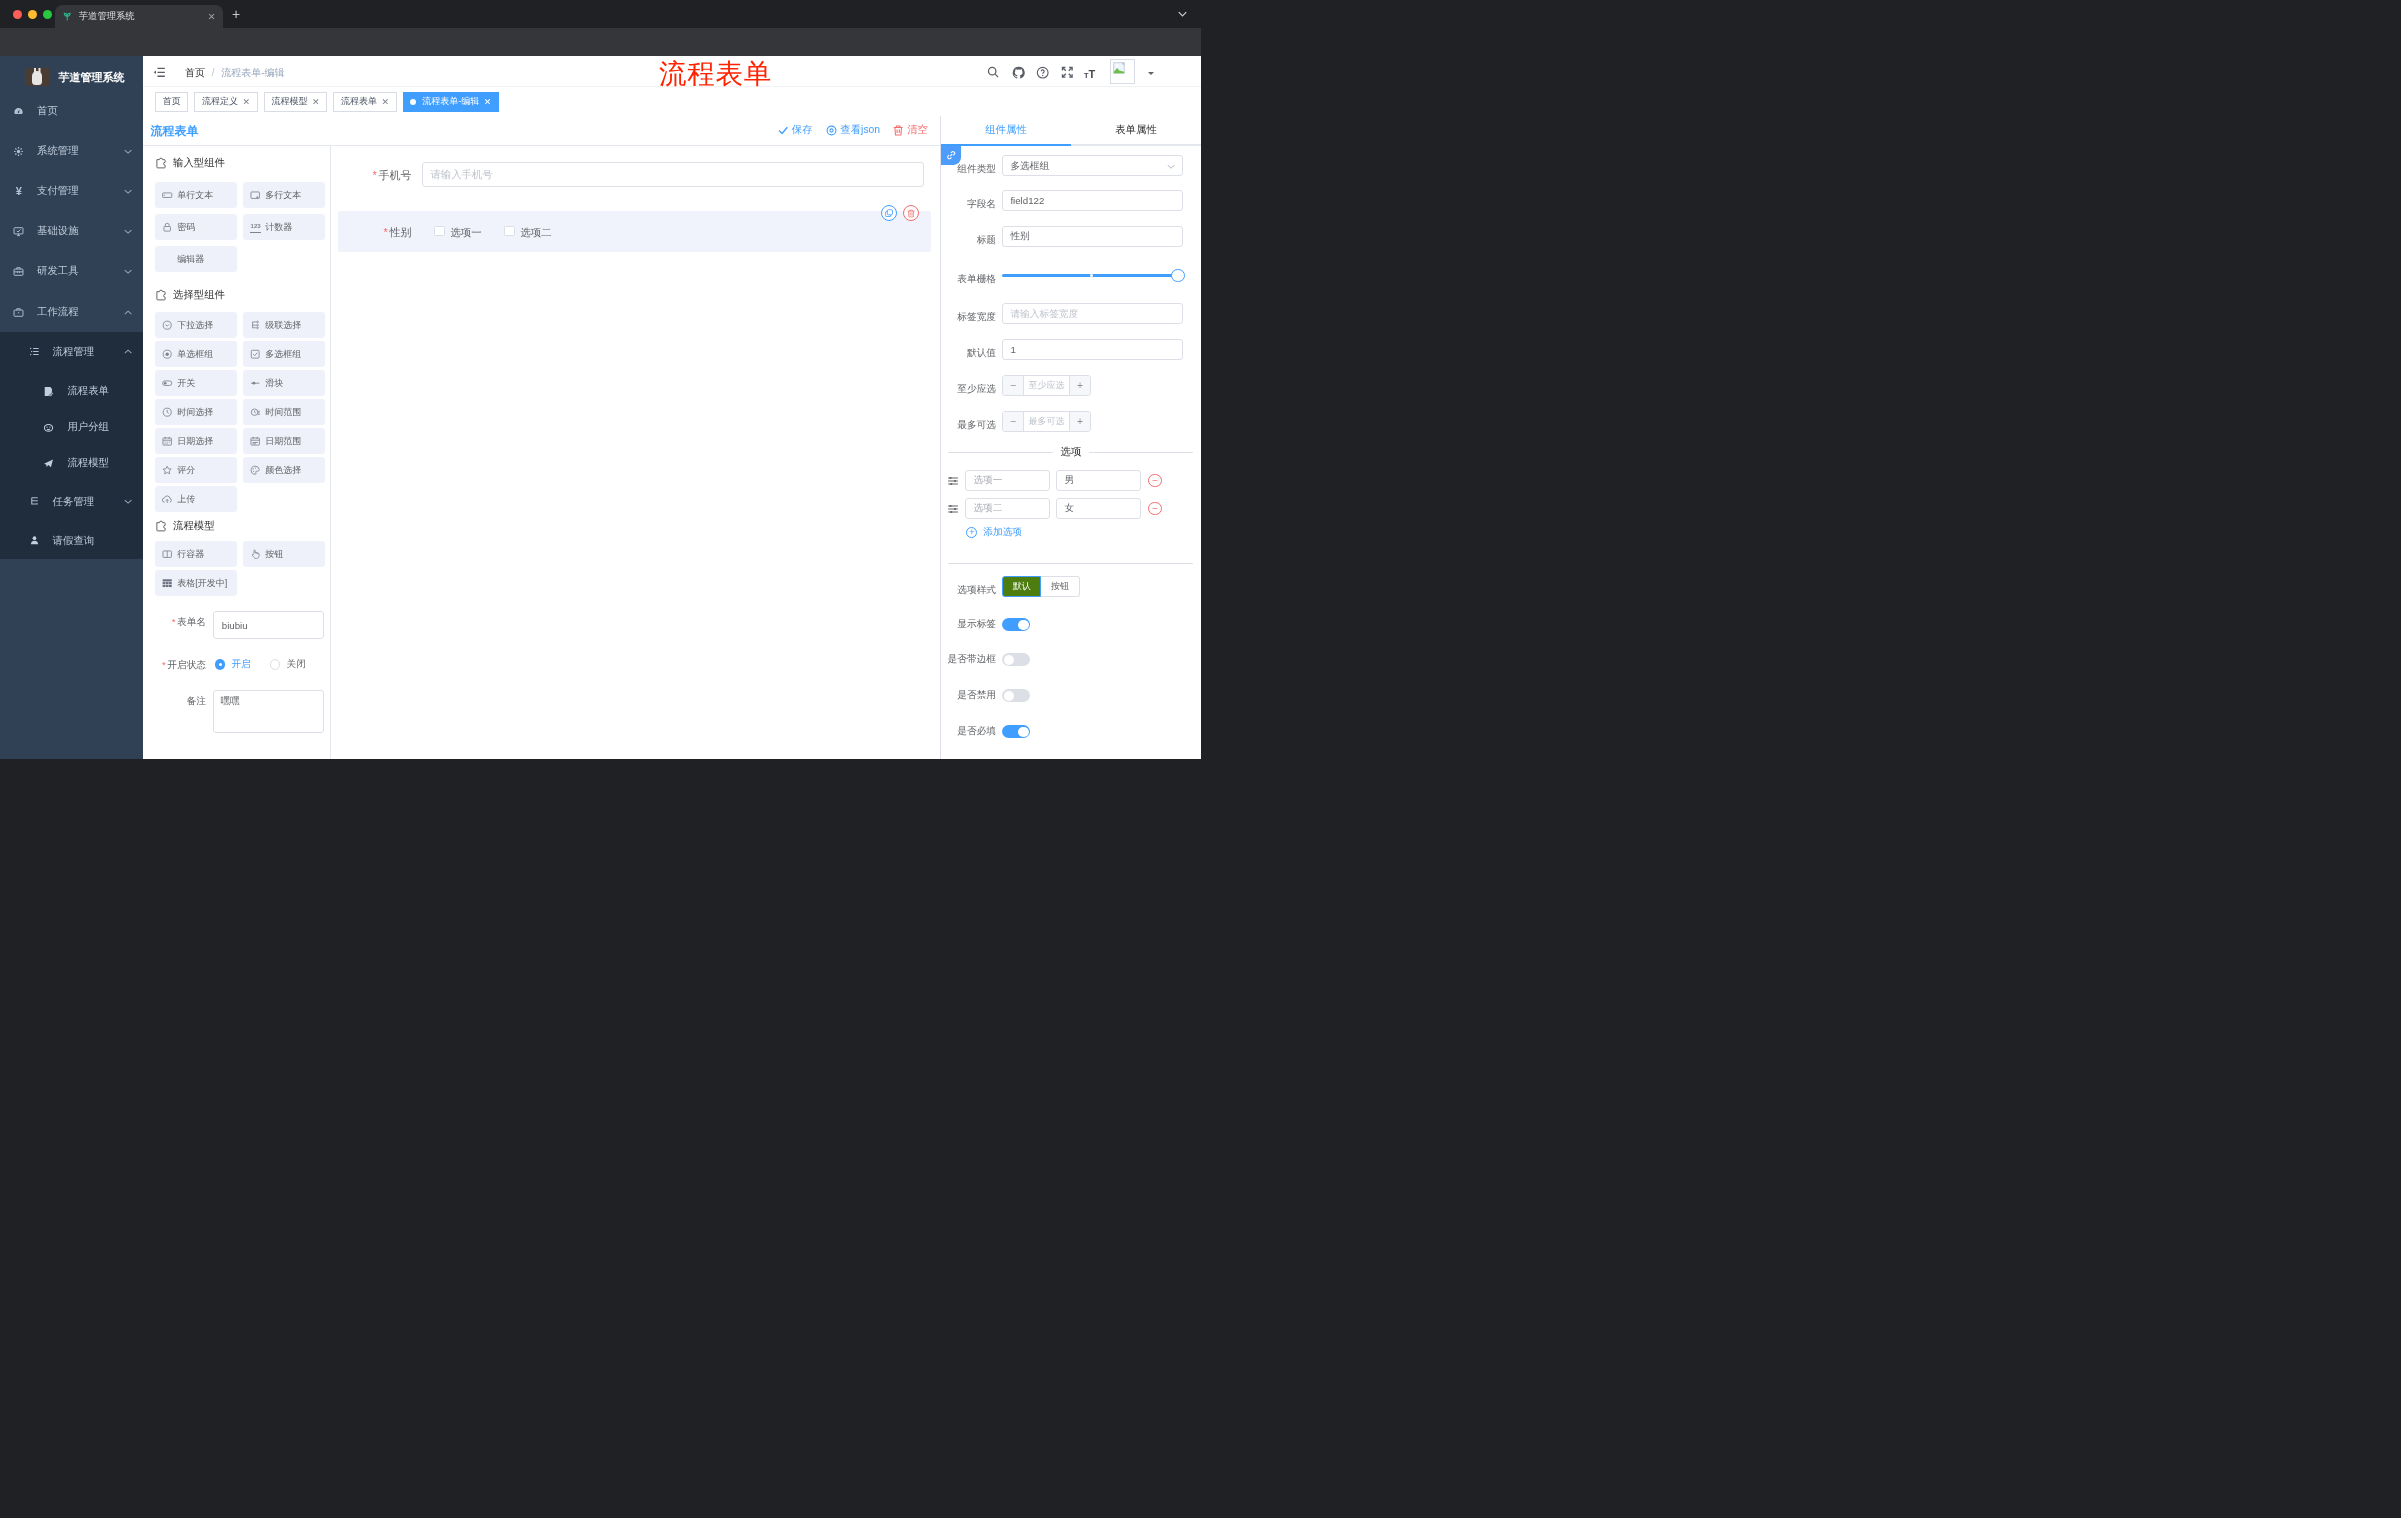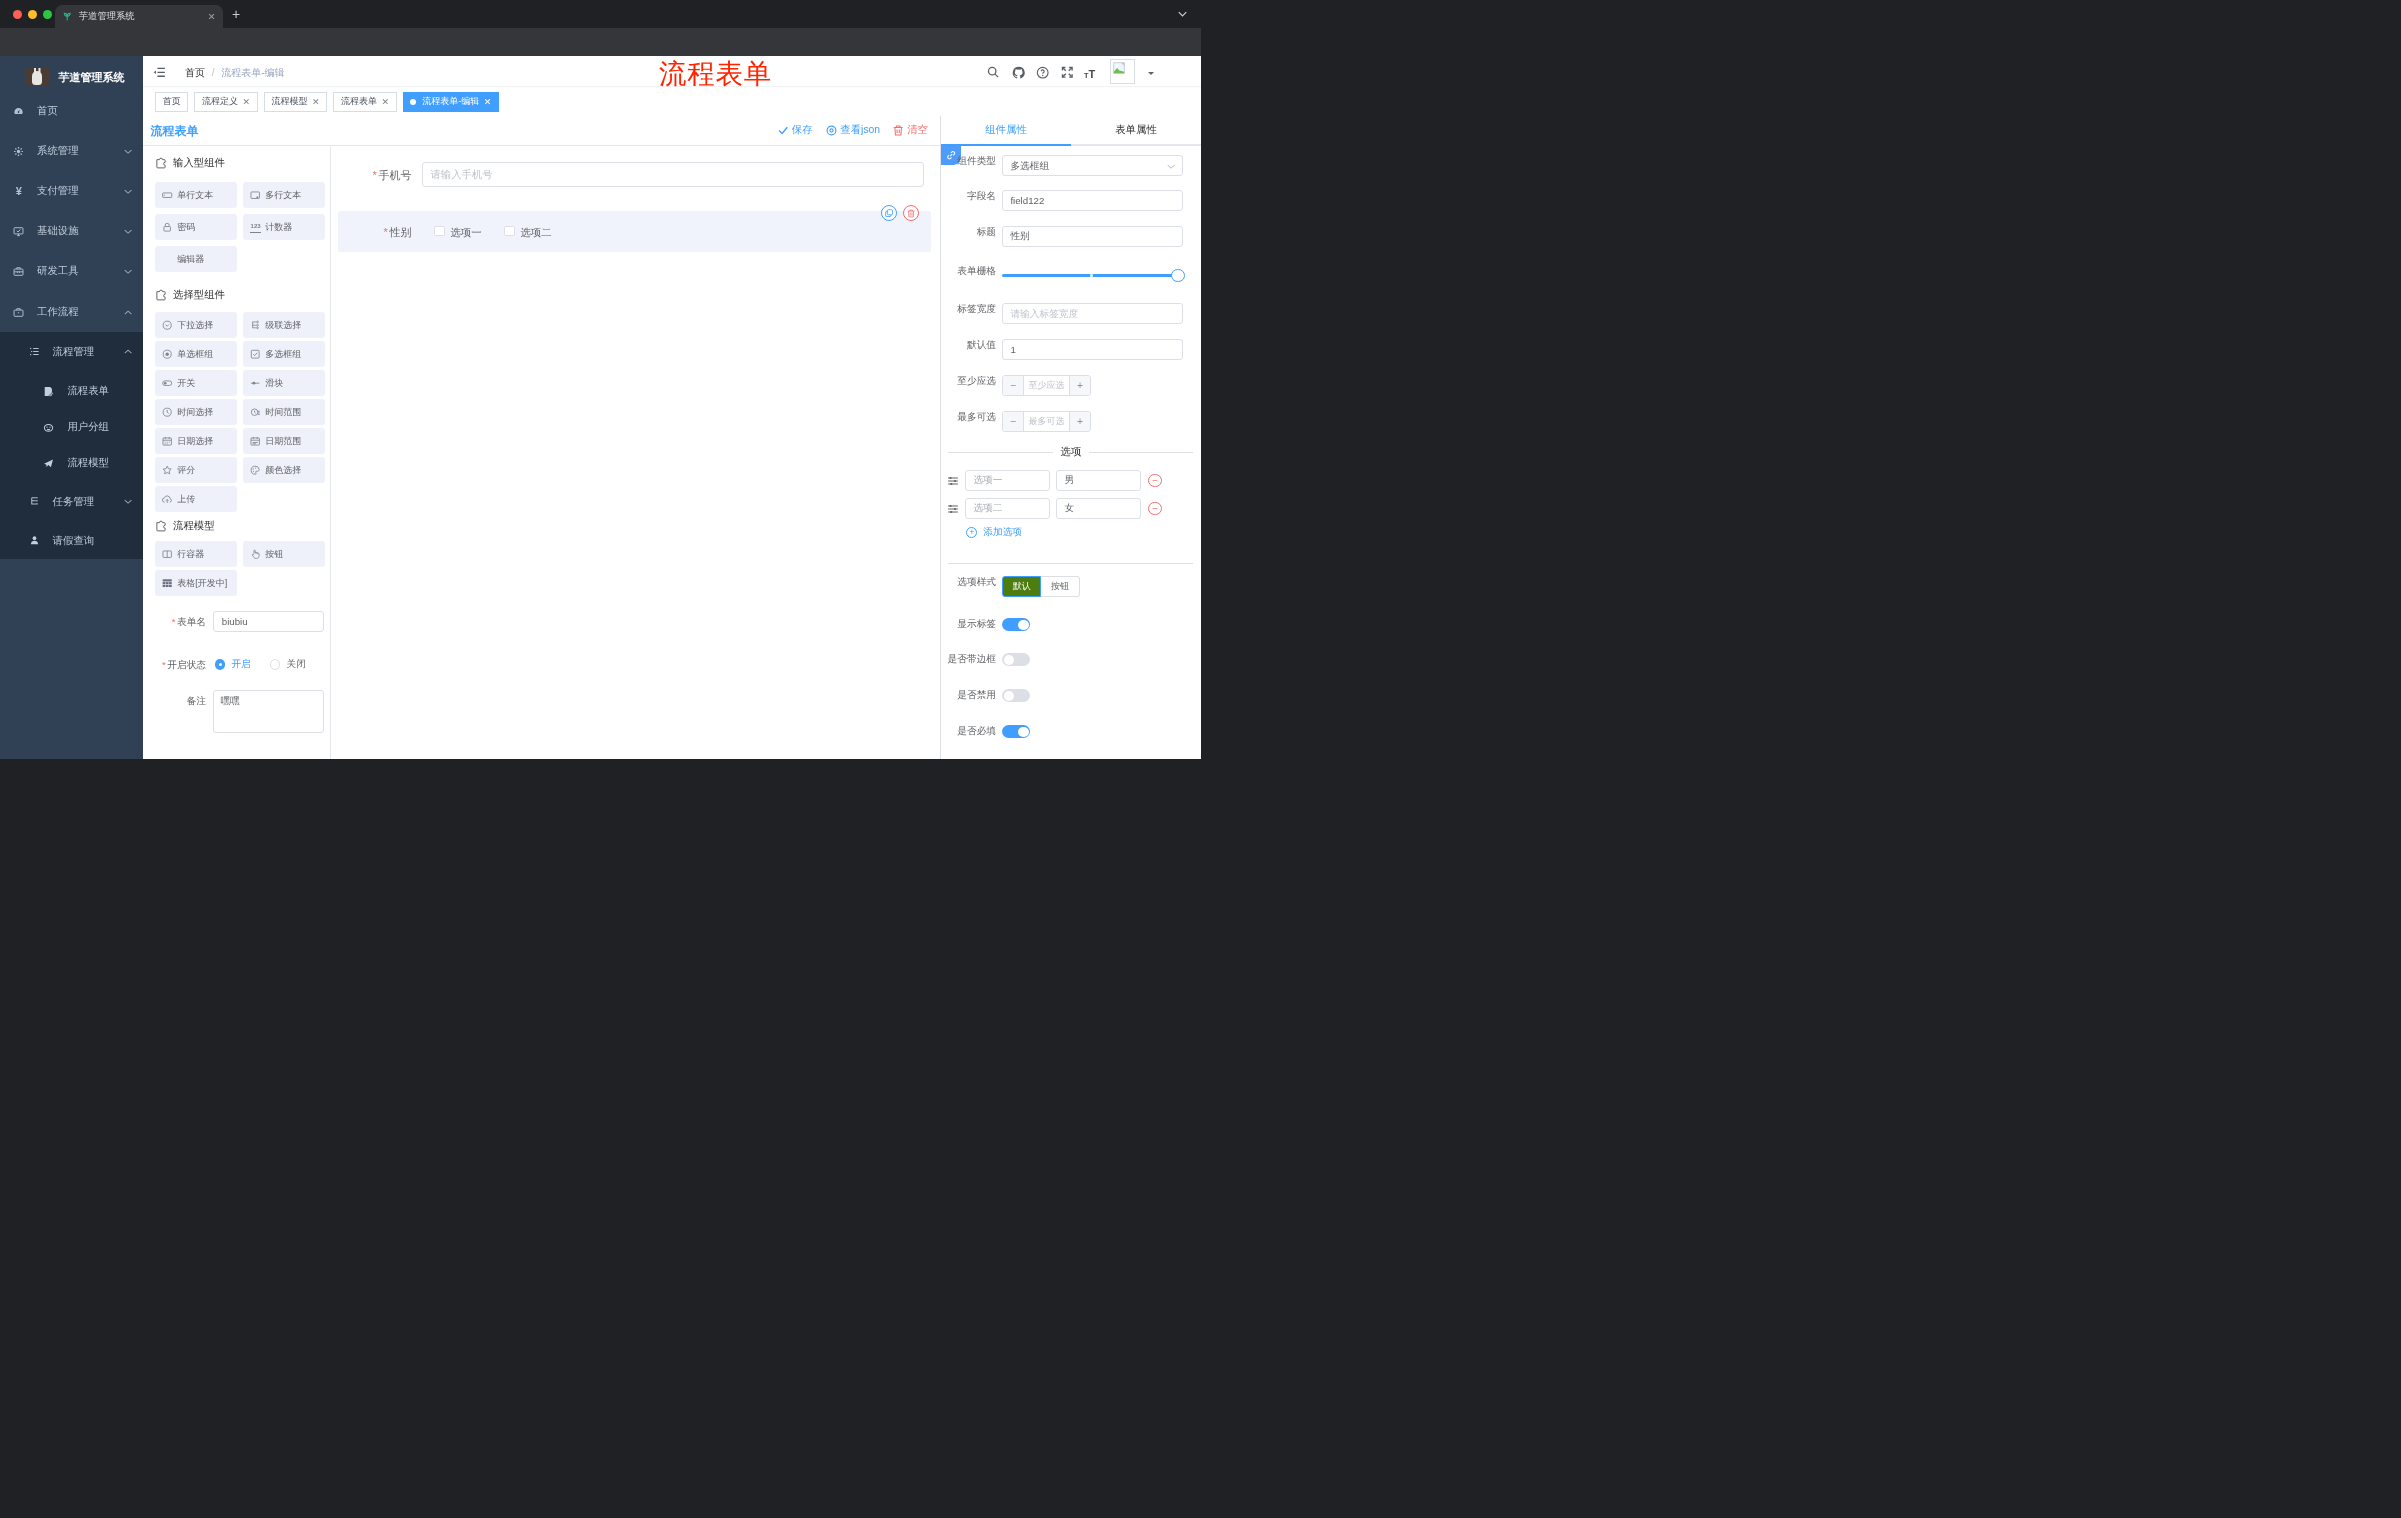--- a/index.html
+++ b/index.html
@@ -80,21 +80,21 @@
   .cv-label{position:absolute;text-align:right;font-size:11px;color:#606266;}
   #gender-block{position:absolute;left:7.4px;top:65px;width:593px;height:41px;background:#f1f3fc;border-radius:2.2px;}
   .cbx{width:10.4px;height:10.4px;border:0.7px solid #dcdfe6;border-radius:1.5px;background:#fff;box-sizing:border-box;flex:none;}
   .roundbtn{position:absolute;width:16.3px;height:16.3px;border-radius:50%;background:#fff;box-sizing:border-box;display:flex;align-items:center;justify-content:center;cursor:pointer;}
   
   #rpanel{position:absolute;left:941px;top:116px;width:260px;height:643px;background:#fff;}
   .ptab{position:absolute;top:0;width:130px;height:28px;line-height:28px;text-align:center;font-size:10.4px;color:#303133;cursor:pointer;}
   #ptab-bar{position:absolute;left:0;top:28px;width:260px;height:1.5px;background:#e4e7ed;}
   #ptab-bar .on{position:absolute;left:0;top:0;width:130px;height:1.5px;background:#409eff;}
   #linkbadge{position:absolute;left:0;top:30px;width:20px;height:19.3px;background:#4d9cfb;border-radius:0 0 7.4px 0;display:flex;align-items:center;justify-content:center;color:#fff;cursor:pointer;}
-  .prow{position:absolute;left:6px;width:248px;display:flex;align-items:flex-start;}
+  .prow{position:absolute;left:6px;width:248px;display:flex;align-items:flex-end;}
   .plabel{width:49px;text-align:right;font-size:9.7px;color:#606266;flex:none;}
   .pctl{margin-left:6px;}
   .stepper{display:flex;width:89px;height:21px;border:0.7px solid #dcdfe6;border-radius:3px;box-sizing:border-box;overflow:hidden;}
   .stepper .pm{width:20px;background:#f5f7fa;color:#909399;text-align:center;line-height:19.3px;font-size:10.4px;flex:none;cursor:pointer;}
   .stepper .pm.m{border-right:0.7px solid #dcdfe6;}
   .stepper .pm.p{border-left:0.7px solid #dcdfe6;}
   .stepper .sv{flex:1;font-size:9px;color:#bfc4cc;text-align:center;line-height:19.3px;white-space:nowrap;overflow:hidden;}
   .pdivider{position:absolute;left:7.4px;width:245px;display:flex;align-items:center;gap:7.4px;}
   .pdivider .ln{flex:1;height:0.7px;background:#dcdfe6;}
   .pdivider .tx{font-size:10.4px;color:#303133;}
@@ -633,21 +633,21 @@
               <rect x="5.9" y="10.6" width="4.2" height="3.3"></rect>
               <rect x="10.8" y="10.6" width="4.2" height="3.3"></rect>
             </svg>
           </span>
         <span>表格[开发中]</span>
       </div>
     </div>
 
     <div class="frow" style="top:465px">
       <span class="flabel"><i class="star">*</i><span>表单名</span></span>
-      <input class="inp" style="width: 111px; height: 21px; margin-left: 7.4px;" value="biubiu">
+      <input class="inp" style="width: 111px; height: 28px; margin-left: 7.4px;" value="biubiu">
     </div>
     <div class="frow" style="top:511px;align-items:center">
       <span class="flabel" style="line-height:15px"><i class="star">*</i><span>开启状态</span></span>
       <span class="rdo on" style="margin-left:9px"></span>
       <span style="font-size:9.7px;color:#409eff;margin-left:6px">开启</span>
       <span class="rdo off" style="margin-left:19.3px"></span>
       <span style="font-size:9.7px;color:#606266;margin-left:6px">关闭</span>
     </div>
     <div class="frow" style="top:544px">
       <span class="flabel">备注</span>

